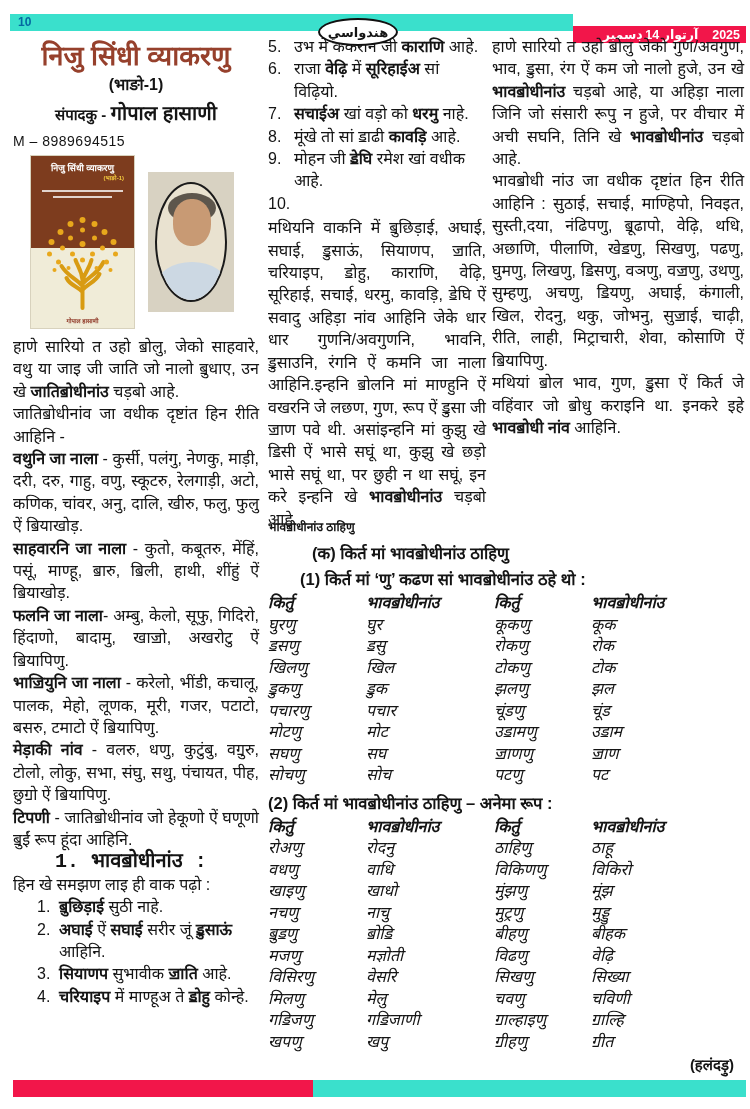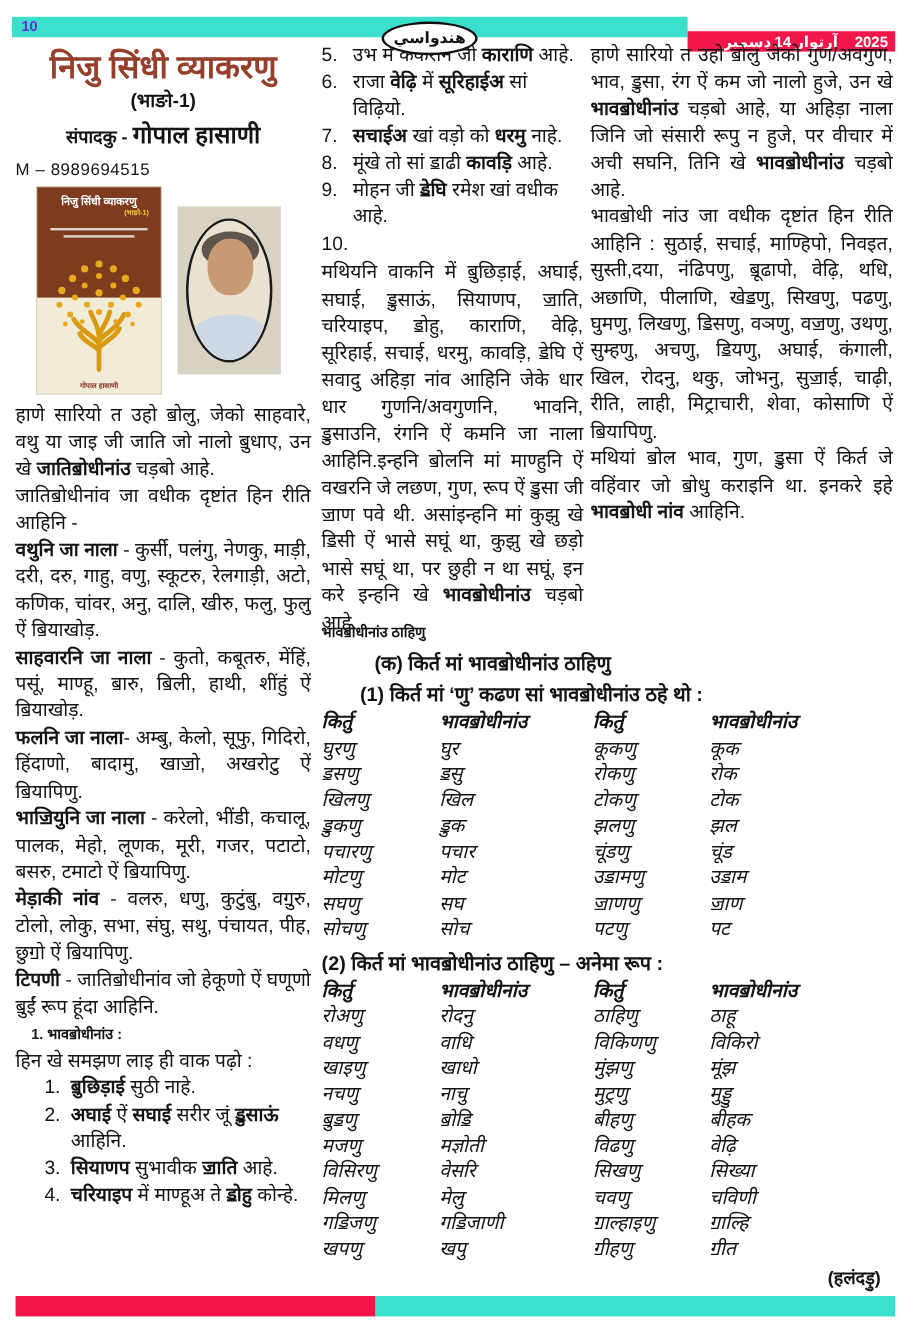--- a/index.html
+++ b/index.html
@@ -3,21 +3,21 @@
 <meta charset="utf-8">
 <style>
   * { box-sizing: border-box; }
   html,body { margin:0; padding:0; background:#fff; }
   body { width:750px; height:1109px; font-family:"Liberation Sans","DejaVu Sans",sans-serif; color:#141414; }
   .page { position:relative; width:750px; height:1109px; overflow:hidden; background:#fff; }
 
   
   .band-teal { position:absolute; left:10px; top:14px; width:563px; height:17px; background:var(--teal); }
   .band-red  { position:absolute; left:573px; top:26px; width:173px; height:17px; background:var(--red); }
-  .page-num { position:absolute; left:8px; top:1px; color:#6d28d9; font-weight:bold; font-size:12px; }
+  .page-num { position:absolute; left:8px; top:1px; color:#0369a1; font-weight:bold; font-size:12px; }
   .date-txt { position:absolute; right:6px; top:1px; color:#fff; font-weight:bold; font-size:12.5px; white-space:nowrap; direction:ltr; }
   .date-txt .yr { margin-left:14px; }
   .logo-oval { position:absolute; left:318px; top:18px; width:80px; height:28px; background:#fff;
                border:2px solid #111; border-radius:50%; display:flex; align-items:center; justify-content:center;
                font-weight:bold; font-size:13px; z-index:2; }
 
   
   .col  { position:absolute; top:36px; }
   .col1 { left:13px;  width:246px; }
   .col2 { left:268px; width:218px; }
@@ -42,21 +42,21 @@
   .cover-author { position:absolute; bottom:3px; width:100%; text-align:center; font-size:6px; font-weight:bold; color:#8a2f1e; }
   .photo-card { width:86px; height:140px; margin-top:16px; background:#d8d2c2; display:flex; align-items:center; justify-content:center; flex:none; }
   .photo-oval { position:relative; width:72px; height:120px; border:2px solid #1a1a1a; border-radius:50%; background:#e9e2d0; overflow:hidden; }
   .hair  { position:absolute; top:9px; left:11px; width:48px; height:30px; background:#5d564c; border-radius:50%; }
   .face  { position:absolute; top:15px; left:16px; width:38px; height:47px; background:#c89a74; border-radius:46%; }
   .shirt { position:absolute; bottom:-10px; left:-1px; width:72px; height:48px; background:#ccd8e3; border-radius:50% 50% 0 0; }
 
   .para { margin:0; font-size:16px; line-height:22.4px; text-align:justify; }
   b { font-weight:bold; }
 
-  .sec-head { font-weight:bold; font-size:12px; line-height:22.4px; margin-left:13px; }
+  .sec-head { font-weight:bold; font-size:20px; line-height:22.4px; margin-left:42px;font-family:Liberation Mono, monospace; }
 
   .nlist .li-row { display:flex; font-size:16px; line-height:22.4px; }
   .nlist .li-num { flex:none; width:26px; }
   .nlist .li-txt { flex:1; }
   .nlist.indent1 { margin-left:24px; }
   .nlist.indent1 .li-num { width:22px; }
   .li-txt.ind10 { padding-left:46px; }
 
   .mid-para { margin-top:2px; }
 

